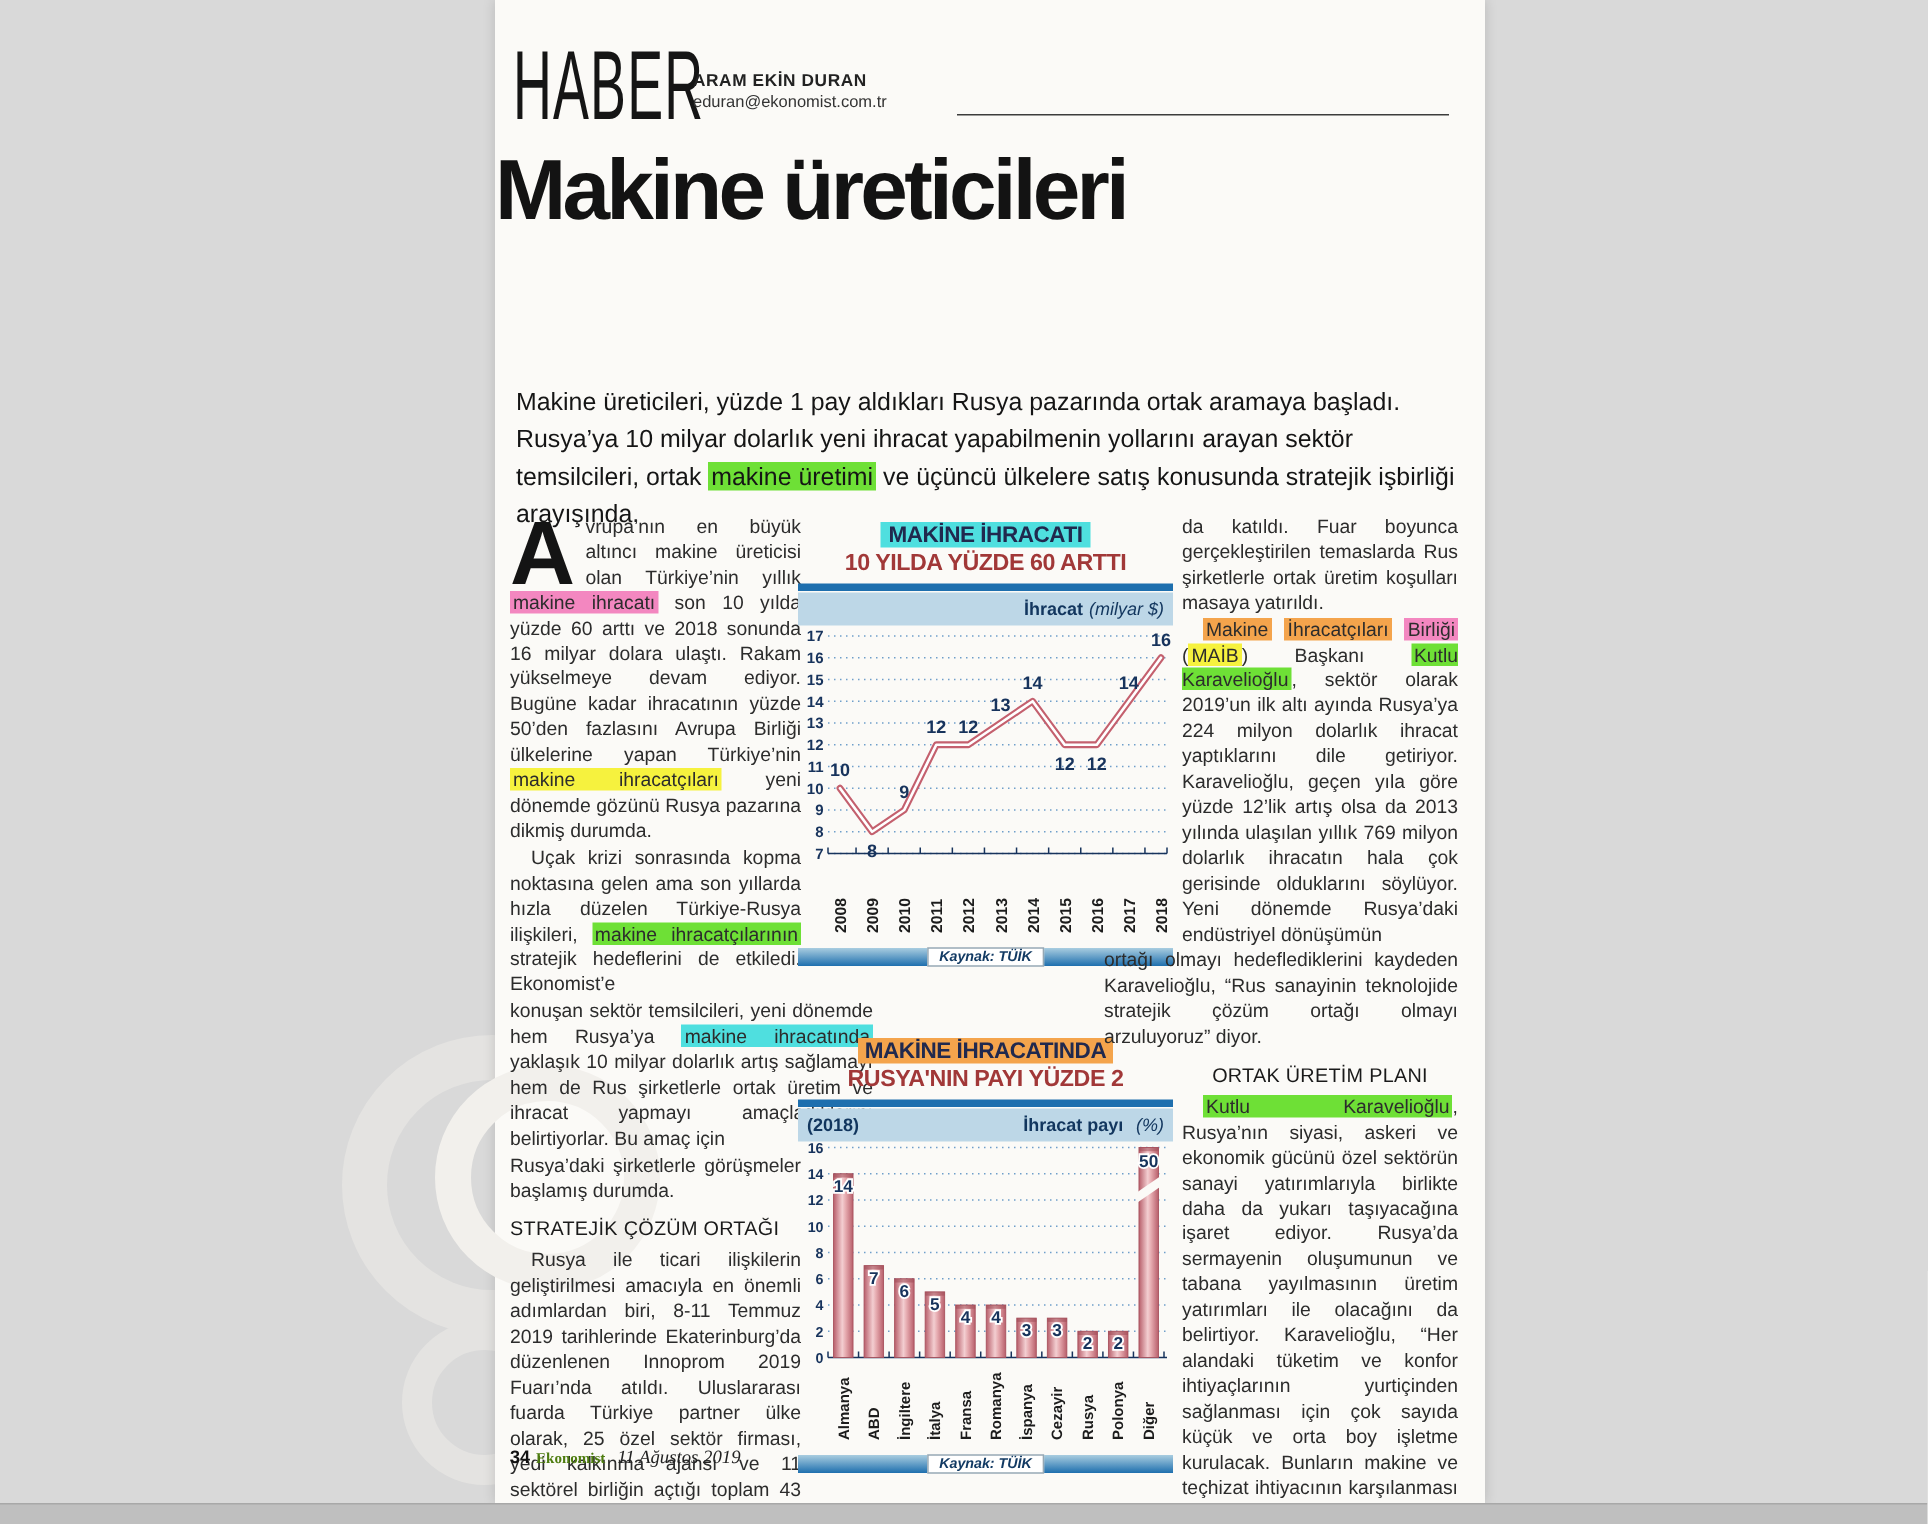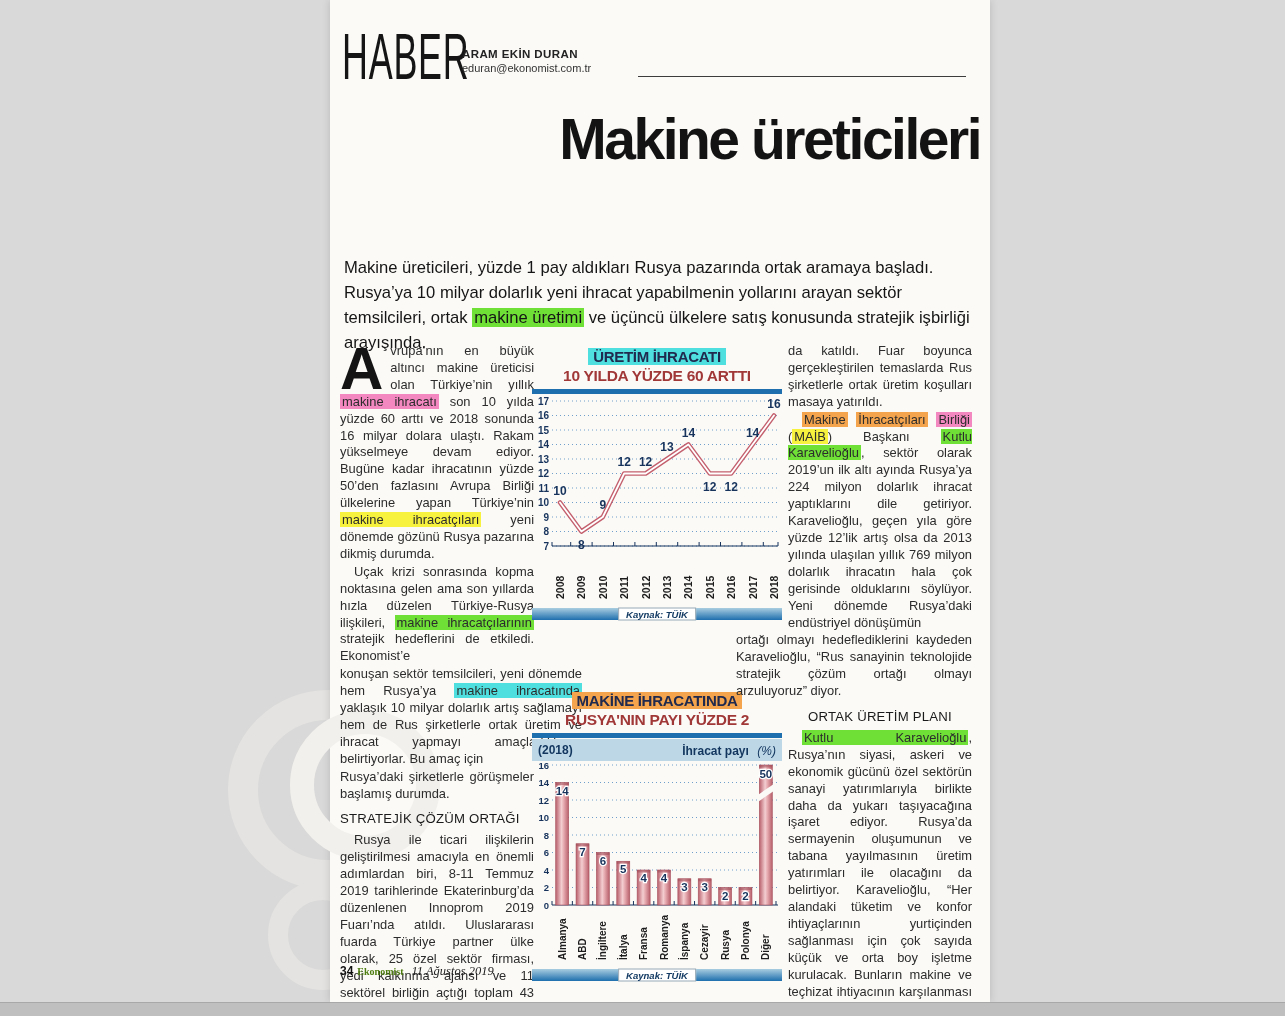--- a/index.html
+++ b/index.html
@@ -13,21 +13,21 @@
   .bottom-strip { position:absolute; left:0; bottom:0; width:1285px; height:14px; background:#bfbfbf; border-top:1px solid #a8a8a8; z-index:3; }
 
   
   .kicker { position:absolute; left:12px; top:18px; font-size:46px; font-weight:400; letter-spacing:1px; color:#151515; transform:scale(0.78,1.42); transform-origin:left top; }
   .author-block { position:absolute; left:132px; top:48px; }
   .author-name { font-size:11.5px; font-weight:bold; letter-spacing:0.4px; color:#222; }
   .author-email { font-size:11px; color:#333; margin-top:2px; }
   .header-rule { position:absolute; left:308px; right:24px; top:76px; border-top:1.5px solid #3c3c3c; }
 
   
-  .headline { position:absolute; left:0; right:10px; top:112px; text-align:right; font-weight:bold; font-size:57px; line-height:0.98; letter-spacing:-2.5px; }
+  .headline { position:absolute; left:0; right:10px; top:100px; text-align:left; font-weight:bold; font-size:57px; line-height:0.98; letter-spacing:-2.5px; }
   .headline .l1 { color:#131313; }
   .headline .l2 { color:#cf4b24; }
 
   
   .lede { position:absolute; left:14px; top:256px; width:628px; font-size:16.6px; line-height:1.5; color:#151515; }
 
   
   .col { position:absolute; font-size:12.9px; line-height:16.9px; color:#2c2c2c; text-align:justify; }
   .col-left { left:10px; top:343px; width:194px; }
   .col-right { left:458px; top:343px; width:184px; }
@@ -98,23 +98,27 @@
     <div class="col col-left">
         <p class="body-para"><span class="dropcap">A</span><span>vrupa’nın en büyük altıncı makine üreticisi olan Türkiye’nin yıllık </span><span class="hl hl-pink">makine ihracatı</span><span> son 10 yılda yüzde 60 arttı ve 2018 sonunda 16 milyar dolara ulaştı. Rakam yükselmeye devam ediyor. Bugüne kadar ihracatının yüzde 50’den fazlasını Avrupa Birliği ülkelerine yapan Türkiye’nin </span><span class="hl hl-yellow">makine ihracatçıları</span><span> yeni dönemde gözünü Rusya pazarına dikmiş durumda.</span></p>
         <p class="body-para indent"><span>Uçak krizi sonrasında kopma noktasına gelen ama son yıllarda hızla düzelen Türkiye-Rusya ilişkileri, </span><span class="hl hl-green">makine ihracatçılarının</span><span> stratejik hedeflerini de etkiledi. Ekonomist’e</span></p>
         <p class="body-para wide-left"><span>konuşan sektör temsilcileri, yeni dönemde hem Rusya’ya </span><span class="hl hl-cyan">makine ihracatında</span><span> yaklaşık 10 milyar dolarlık artış sağlamayı hem de Rus şirketlerle ortak üretim ve ihracat yapmayı amaçladıklarını belirtiyorlar. Bu amaç için</span></p>
         <p class="body-para"><span>Rusya’daki şirketlerle görüşmeler başlamış durumda.</span></p>
         <h4 class="col-heading">STRATEJİK ÇÖZÜM ORTAĞI</h4>
         <p class="body-para indent"><span>Rusya ile ticari ilişkilerin geliştirilmesi amacıyla en önemli adımlardan biri, 8-11 Temmuz 2019 tarihlerinde Ekaterinburg’da düzenlenen Innoprom 2019 Fuarı’nda atıldı. Uluslararası fuarda Türkiye partner ülke olarak, 25 özel sektör firması, yedi kalkınma ajansı ve 11 sektörel birliğin açtığı toplam 43 stant ile yer aldı. Etkinliğe Sanayi ve Teknoloji Bakanı Mustafa Varank</span></p>
       </div>
 
     <div class="chart chart1">
-      <div class="chart-title1"><span class="t1-cyan">ÜRETİM İHRACATI</span></div>
+      <div class="chart-title1"><span class="t1-cyan">MAKİNE İHRACATI</span></div>
       <div class="chart-title2">10 YILDA YÜZDE 60 ARTTI</div>
       <div class="chart-toprule"></div>
+      <div class="legend-band">
+        <span class="legend-label">İhracat</span>
+        <span class="legend-unit">(milyar $)</span>
+      </div>
       <svg id="line-plot" width="250" height="208">
           <line x1="20" y1="152" x2="246" y2="152" stroke="#6f9fca" stroke-width="1" stroke-dasharray="1 3"></line>
           <text x="17" y="155.5" text-anchor="end" font-size="10" font-weight="bold" fill="#17335c">7</text>
           <line x1="20" y1="137.5" x2="246" y2="137.5" stroke="#6f9fca" stroke-width="1" stroke-dasharray="1 3"></line>
           <text x="17" y="141" text-anchor="end" font-size="10" font-weight="bold" fill="#17335c">8</text>
           <line x1="20" y1="123" x2="246" y2="123" stroke="#6f9fca" stroke-width="1" stroke-dasharray="1 3"></line>
           <text x="17" y="126.5" text-anchor="end" font-size="10" font-weight="bold" fill="#17335c">9</text>
           <line x1="20" y1="108.5" x2="246" y2="108.5" stroke="#6f9fca" stroke-width="1" stroke-dasharray="1 3"></line>
           <text x="17" y="112" text-anchor="end" font-size="10" font-weight="bold" fill="#17335c">10</text>
           <line x1="20" y1="94" x2="246" y2="94" stroke="#6f9fca" stroke-width="1" stroke-dasharray="1 3"></line>

